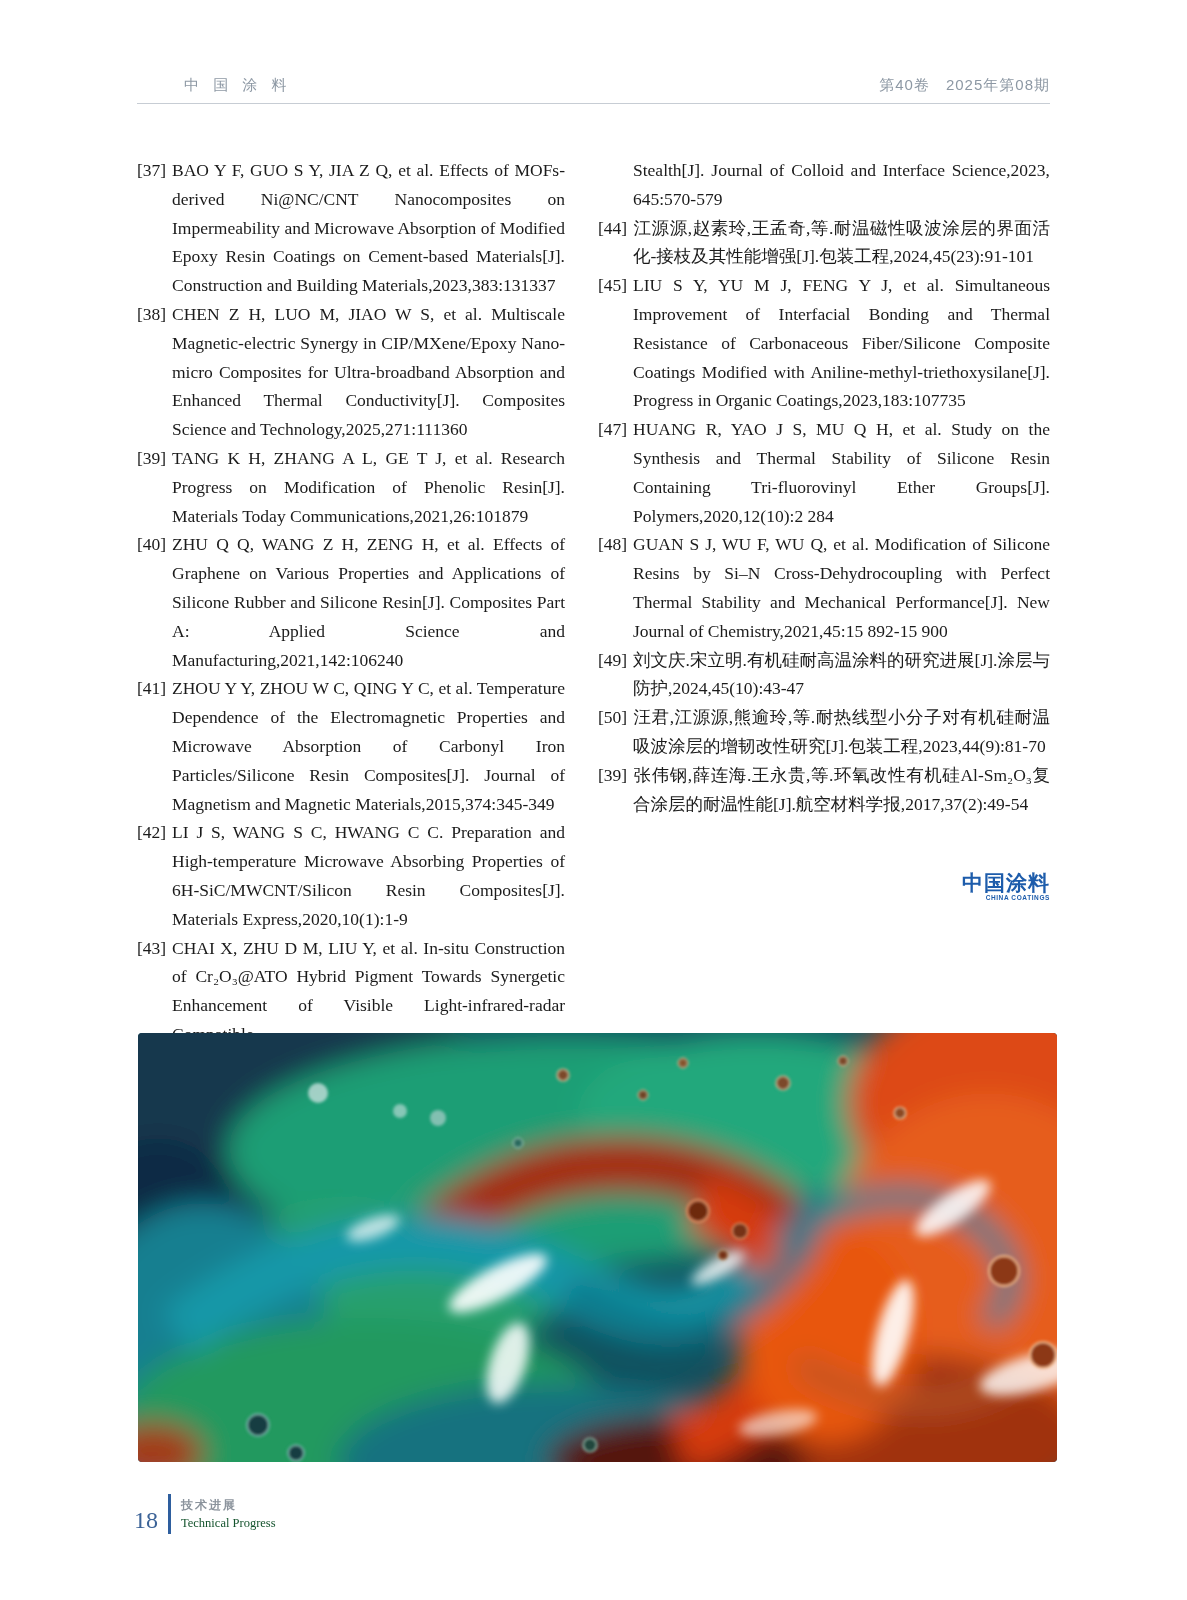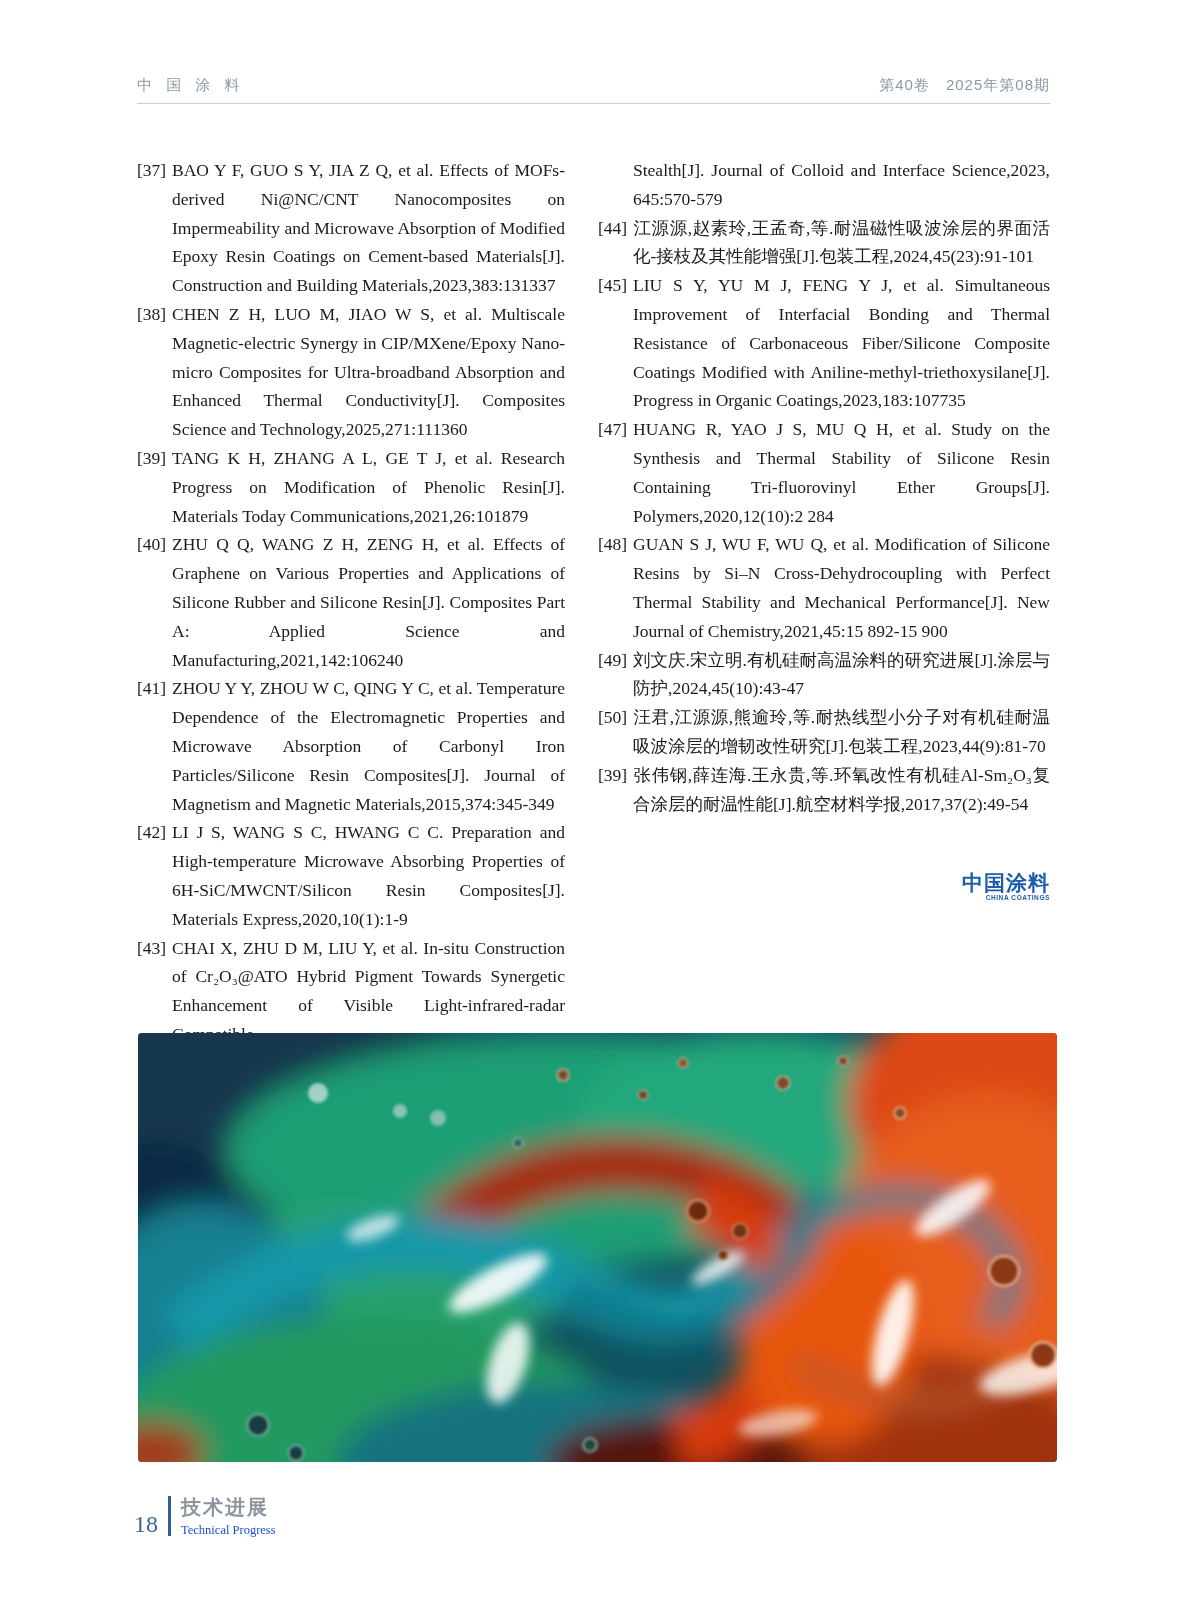--- a/index.html
+++ b/index.html
@@ -14,21 +14,21 @@
   }
   
   .header {
     position:absolute; left:137px; top:72px; width:913px; height:32px;
     border-bottom:1px solid #c7cdd4;
     display:flex; justify-content:space-between; align-items:flex-end;
     padding-bottom:8px;
     font-family:"Liberation Sans", sans-serif;
     color:#8d98a4; font-size:15px;
   }
-  .header .jname { letter-spacing:5px; }
+  .header .jname { letter-spacing:5px;margin-left:47px; }
   .header .issue { letter-spacing:1px;margin-left:40px; }
   
   .refs {
     position:absolute; left:137px; top:156px; width:913px;
     display:flex; gap:33px;
     color:#1b1b1b;
   }
   .col-left  { width:428px; }
   .col-right { width:452px; }
   .ref {
@@ -57,25 +57,25 @@
     display:flex; align-items:center; gap:10px;
   }
   .footer .pageno {
     font-family:"Liberation Serif", serif;
     font-size:24px; color:#3c6397;
     align-self:flex-end;
   }
   .footer .bar { width:3px; height:40px; background:#2e5e9e; }
   .footer .sect .cn {
     font-family:Liberation Serif, serif;
-    font-weight:bold; font-size:20px; color:#8b939c; letter-spacing:2px;
+    font-weight:bold; font-size:12px; color:#8b939c; letter-spacing:2px;
   }
   .footer .sect .en {
     font-family:"Liberation Serif", serif;
-    font-size:12.5px; color:#1d4ed8; margin-top:2px;
+    font-size:12.5px; color:#14532d; margin-top:2px;
   }
 </style>
 </head>
 <body>
 
 <div class="page">
 
   <div class="header">
     <span class="jname">中 国 涂 料</span>
     <span class="issue">第40卷　2025年第08期</span>

